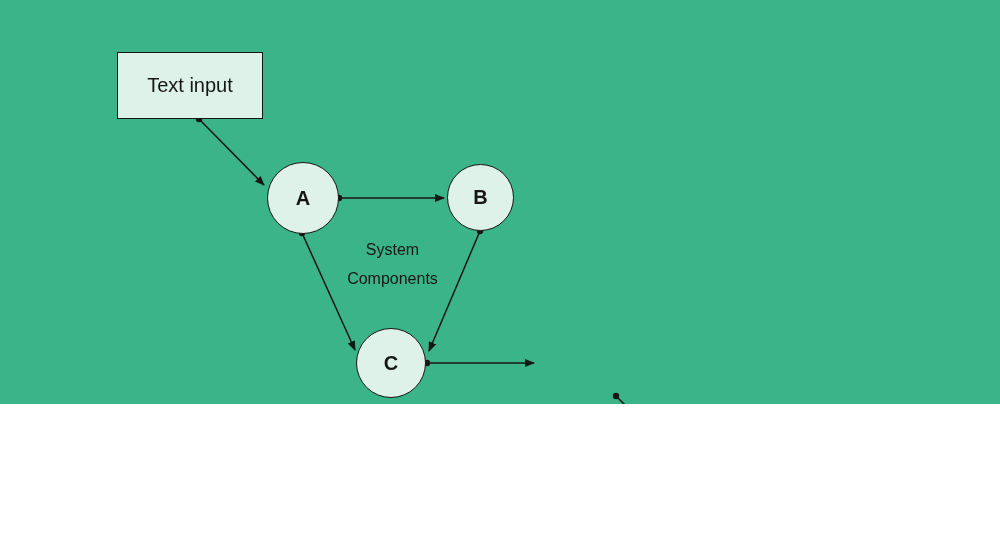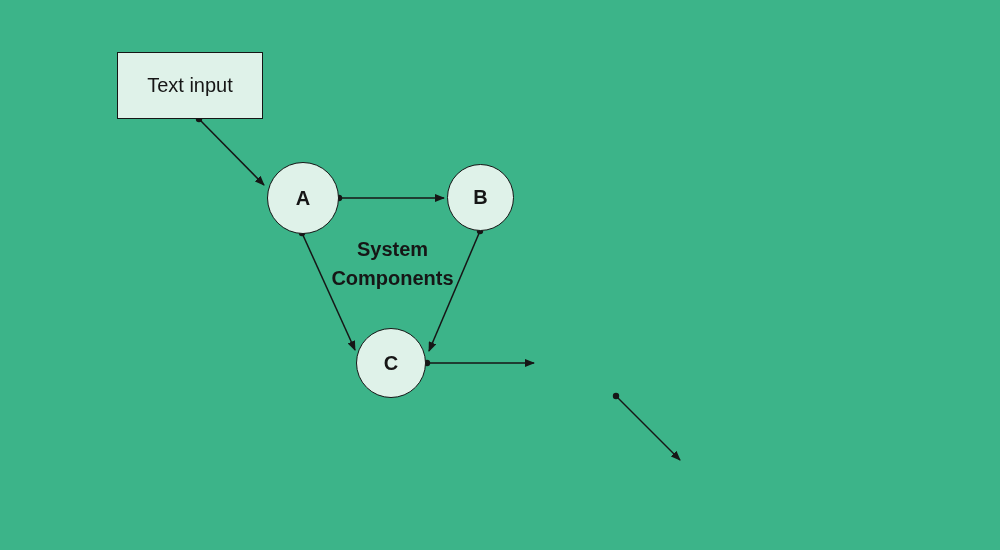--- a/index.html
+++ b/index.html
@@ -8,21 +8,21 @@
     --line-color: #161616;
     --text-color: #161616;
   }
   * { margin: 0; padding: 0; box-sizing: border-box; }
   html, body {
     width: 1000px; height: 550px;
     font-family: "Liberation Sans", "DejaVu Sans", sans-serif;
   }
   .canvas {
     position: relative;
-    width: 1000px; height: 550px;
+    width: 1000px; height: 404px;
     background: var(--background-color);
     overflow: hidden;
   }
   svg.connectors {
     position: absolute; left: 0; top: 0;
     width: 1000px; height: 550px;
     pointer-events: none;
   }
   svg.connectors line { stroke: var(--line-color); stroke-width: 1.5; }
   svg.connectors .dot { fill: var(--line-color); }
@@ -43,24 +43,23 @@
   #node-a              { left: 267px; top: 162px; width:  72px; height: 72px; }
   #node-b              { left: 447px; top: 164px; width:  67px; height: 67px; }
   #node-c              { left: 356px; top: 328px; width:  70px; height: 70px; }
   #node-test-output    { left: 538px; top: 328px; width: 155px; height: 68px; }
   #node-expected-output{ left: 684px; top: 431px; width: 199px; height: 69px; }
   .annotation {
     position: absolute;
     left: 302px; top: 235px; width: 181px;
     text-align: center;
     color: var(--text-color);
-    font-size: 20px;
+    font-size: 16px;
     line-height: 29px;
     white-space: pre-line;
-    font-weight: bold;
   }
 </style>
 </head>
 <body>
 
 <div class="canvas">
 
   <svg class="connectors" viewBox="0 0 1000 550" xmlns="http://www.w3.org/2000/svg">
     <defs>
       <marker id="arrowhead" markerUnits="userSpaceOnUse" markerWidth="10" markerHeight="8" refX="9" refY="4" orient="auto">

